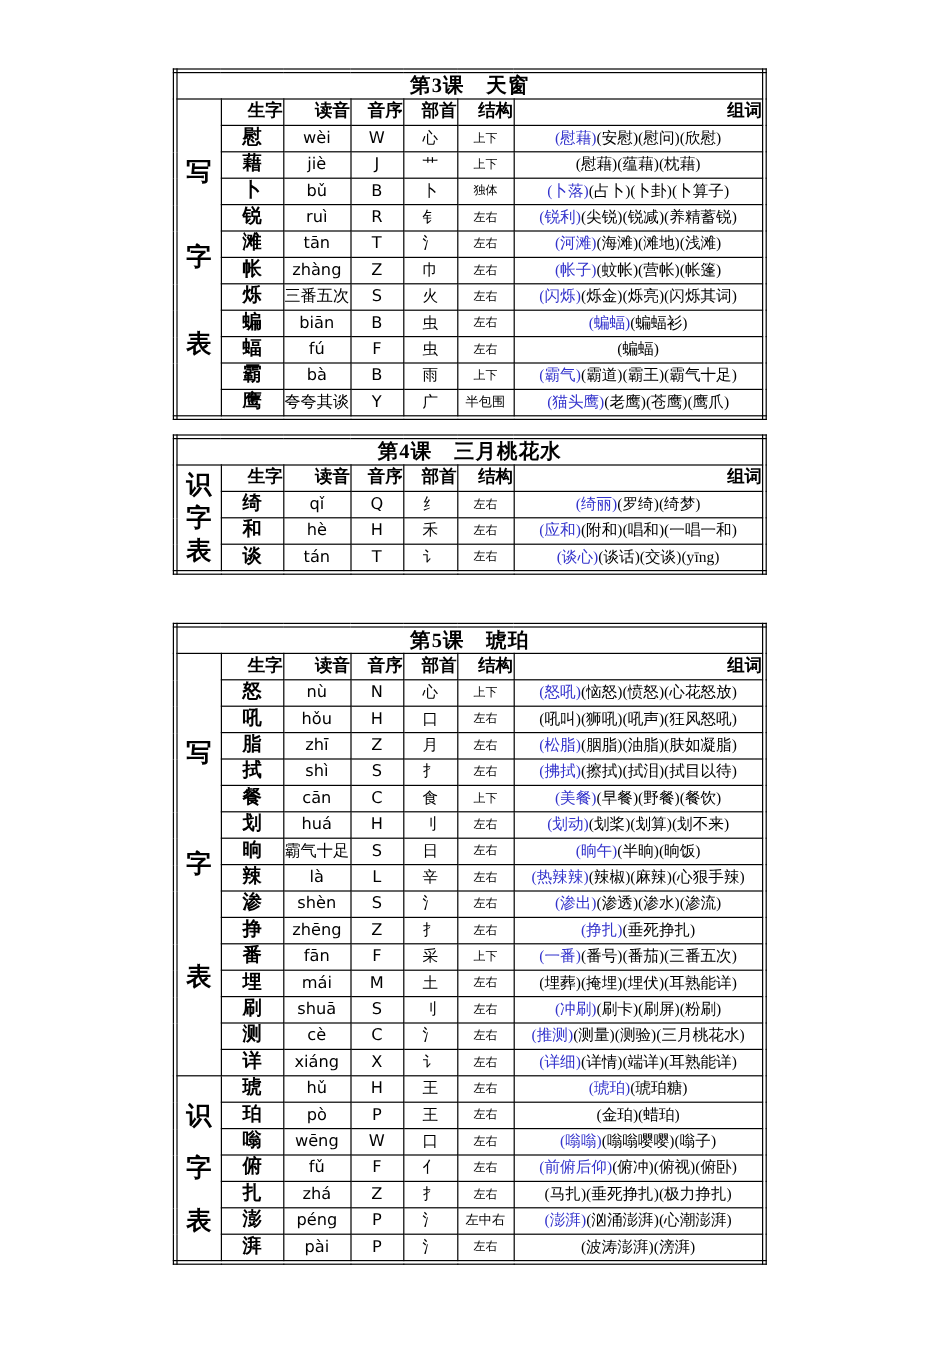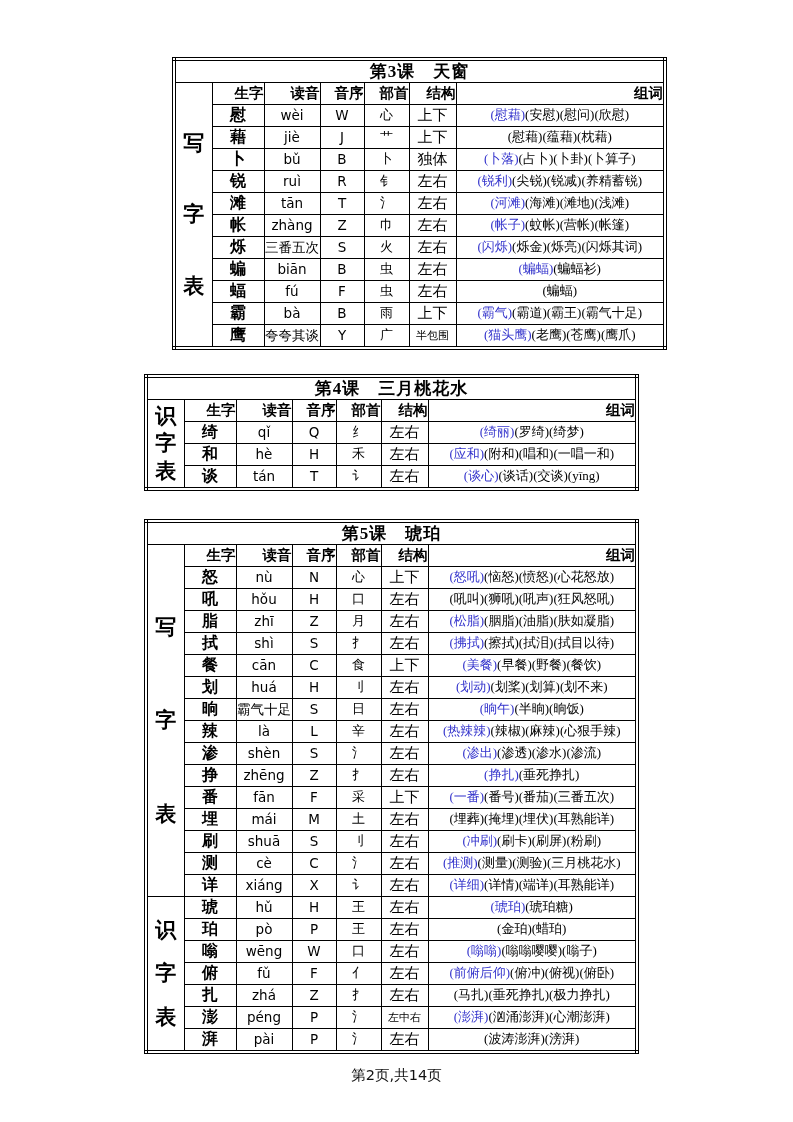--- a/index.html
+++ b/index.html
@@ -62,41 +62,41 @@
   }
   .char-cell { font-weight: bold; font-size: 16px; }
   .char-red  { color: var(--char-red, #e60000); }
   .char-cyan { color: var(--char-cyan, #00b0f0); }
   .pinyin-cell, .initial-cell {
     font-family: "DejaVu Sans", sans-serif;
     font-size: 13.5px;
     color: var(--pinyin-gray, #3a3a3a);
   }
   .radical-cell   { font-size: 13px; }
-  .structure-cell { font-size: 15px; }
+  .structure-cell { font-size: 10px; }
   .structure-cell.small { font-size: 11px; }
   .words-cell { font-size: 13px; }
   .words-blue { color: var(--word-blue, #3333cc); }
   .footer {
     position: absolute;
     top: 1066px;
     left: 0;
     width: 100%;
     text-align: center;
     font-family: "DejaVu Sans", sans-serif;
     font-size: 14.5px;
     color: #111;
   }
 </style>
 </head>
 <body>
 
 <div class="page">
   <div id="tables">
-      <table class="lesson" style="margin-top: 0px; margin-left: 28px;">
+      <table class="lesson" style="margin-top: 0px;">
         <colgroup>
           <col style="width: 38px;">
           <col style="width: 52px;">
           <col style="width: 56px;">
           <col style="width: 44px;">
           <col style="width: 45px;">
           <col style="width: 47px;">
           <col style="width: 209px;">
         </colgroup>
         <tbody>
@@ -201,21 +201,21 @@
           <tr>
             <td class="char-cell char-red">鹰</td>
             <td class="pinyin-cell">夸夸其谈</td>
             <td class="initial-cell">Y</td>
             <td class="radical-cell">广</td>
             <td class="structure-cell small">半包围</td>
             <td class="words-cell"><span class="words-blue">(猫头鹰)</span><span>(老鹰)(苍鹰)(鹰爪)</span></td>
           </tr>
         </tbody>
       </table>
-      <table class="lesson" style="margin-top: 24px;">
+      <table class="lesson" style="margin-top: 12px;">
         <colgroup>
           <col style="width: 38px;">
           <col style="width: 52px;">
           <col style="width: 56px;">
           <col style="width: 44px;">
           <col style="width: 45px;">
           <col style="width: 47px;">
           <col style="width: 209px;">
         </colgroup>
         <tbody>
@@ -256,21 +256,21 @@
           <tr>
             <td class="char-cell char-red">谈</td>
             <td class="pinyin-cell">tán</td>
             <td class="initial-cell">T</td>
             <td class="radical-cell">讠</td>
             <td class="structure-cell">左右</td>
             <td class="words-cell"><span class="words-blue">(谈心)</span><span>(谈话)(交谈)(yīng)</span></td>
           </tr>
         </tbody>
       </table>
-      <table class="lesson" style="margin-top: 28px;">
+      <table class="lesson" style="margin-top: 40px;">
         <colgroup>
           <col style="width: 38px;">
           <col style="width: 52px;">
           <col style="width: 56px;">
           <col style="width: 44px;">
           <col style="width: 45px;">
           <col style="width: 47px;">
           <col style="width: 209px;">
         </colgroup>
         <tbody>
@@ -471,14 +471,13 @@
             <td class="char-cell char-red">湃</td>
             <td class="pinyin-cell">pài</td>
             <td class="initial-cell">P</td>
             <td class="radical-cell">氵</td>
             <td class="structure-cell">左右</td>
             <td class="words-cell"><span class="words-blue"></span><span>(波涛澎湃)(滂湃)</span></td>
           </tr>
         </tbody>
       </table>
     </div>
-  <div class="footer">第2页,共14页</div>
 </div>
 
 </body></html>

